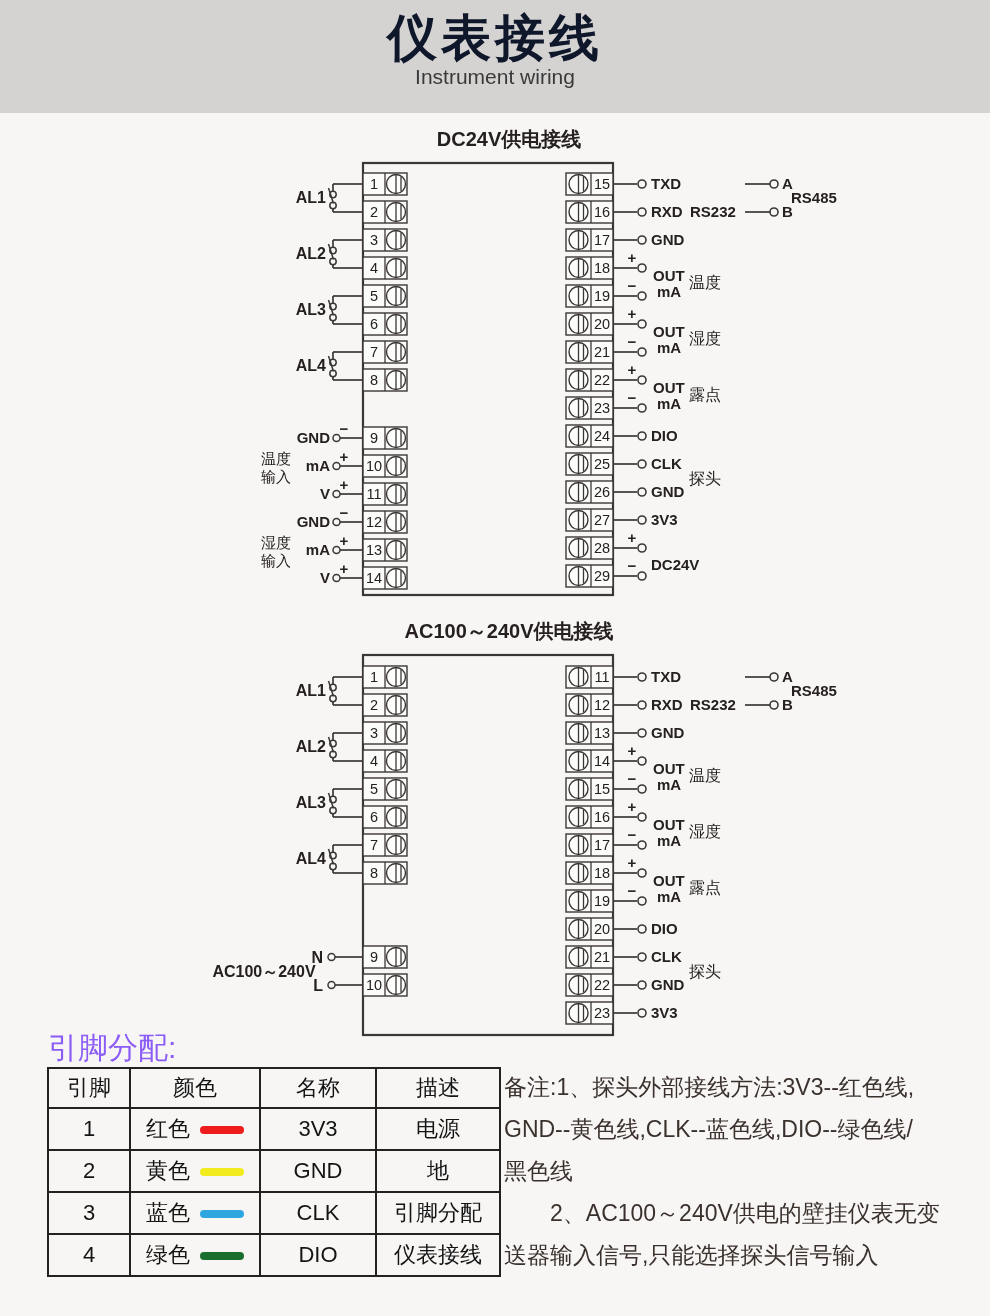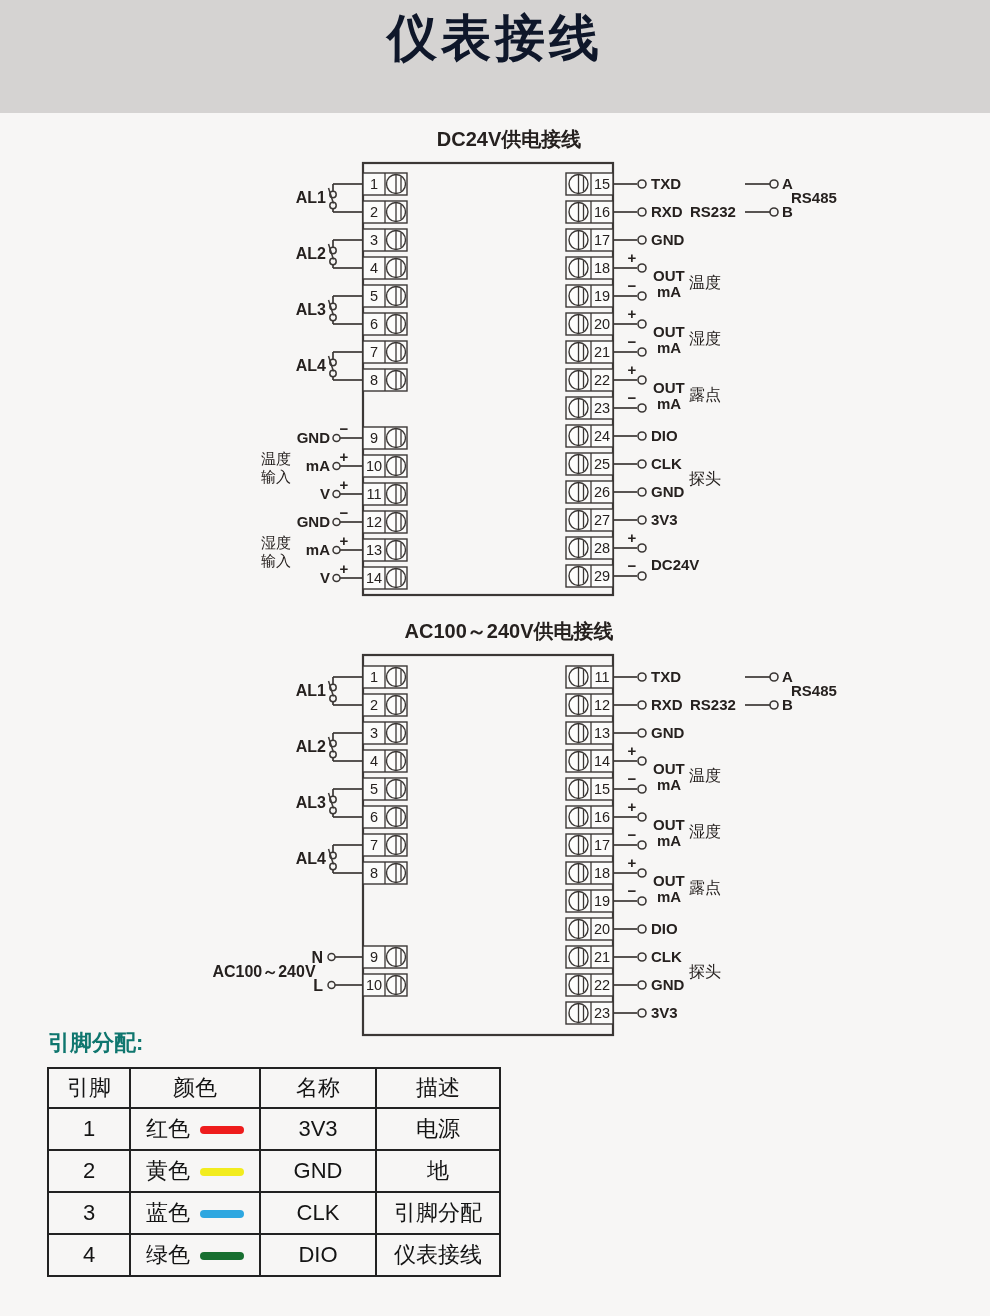--- a/index.html
+++ b/index.html
@@ -11,39 +11,40 @@
   .hdr .sub{font-size:21px;line-height:24px;color:#3a3a3a;margin-top:1px;}
   svg.diagram{position:absolute;left:0;}
   svg text{font-family:"Liberation Sans","DejaVu Sans",sans-serif;fill:#26211f;}
   .t-title{font-size:20px;font-weight:bold;}
   .t-lbl{font-size:15px;font-weight:bold;}
   .t-lbl2{font-size:16px;font-weight:bold;}
   .t-num{font-size:14.5px;}
   .t-sign{font-size:15px;font-weight:bold;}
   .t-tag{font-size:16px;}
   .t-grp{font-size:15px;}
-  .pin-heading{position:absolute;left:48px;top:1028px;font-size:22px;font-weight:700;color:#0f766e;}
+  .pin-heading{position:absolute;left:48px;top:1028px;font-size:30px;font-weight:400;color:#8b5cf6;}
   table.pins{position:absolute;left:47px;top:1067px;width:452px;border-collapse:collapse;
              table-layout:fixed;}
   table.pins th,table.pins td{border:2px solid #222;text-align:center;font-size:22px;
              font-weight:normal;color:#141414;padding:0;}
   table.pins th{height:38px;}
   table.pins td{height:40px;}
   .cswatch{display:inline-block;width:44px;height:8px;border-radius:4px;margin-left:10px;
            vertical-align:middle;}
   .notes{position:absolute;left:504px;top:1066px;width:480px;font-size:23px;line-height:42px;
          color:#3a312d;}
   .note-line{white-space:pre;}
 </style>
 </head>
 <body>
 
 <div class="page">
   <div class="hdr">
     <h1>仪表接线</h1>
+    <div class="sub">Instrument wiring</div>
   </div>
 
   <svg id="svg-d1" class="diagram" style="top:118px" width="990" height="496" viewBox="0 118 990 496">
       <text x="509" y="146" class="t-title" text-anchor="middle">DC24V供电接线</text>
       <rect x="363" y="163" width="250" height="432" fill="none" stroke="#3b3735" stroke-width="2.2"></rect>
       <line x1="363" y1="184" x2="333" y2="184" stroke="#3b3735" stroke-width="1.7"></line>
       <line x1="363" y1="212" x2="333" y2="212" stroke="#3b3735" stroke-width="1.7"></line>
       <line x1="333" y1="184" x2="333" y2="191.3" stroke="#3b3735" stroke-width="1.7"></line>
       <line x1="333" y1="208.7" x2="333" y2="212" stroke="#3b3735" stroke-width="1.7"></line>
       <circle cx="333" cy="194.5" r="3.2" fill="#f7f6f5" stroke="#3b3735" stroke-width="1.5"></circle>
@@ -619,13 +620,20 @@
         </tr>
         <tr>
           <td>4</td>
           <td><span>绿色</span><span class="cswatch" style="background: rgb(24, 111, 48);"></span></td>
           <td>DIO</td>
           <td>仪表接线</td>
         </tr>
       </tbody>
   </table>
 
+  <div class="notes" id="notes">
+      <div class="note-line">备注:1、探头外部接线方法:3V3--红色线,</div>
+      <div class="note-line">GND--黄色线,CLK--蓝色线,DIO--绿色线/</div>
+      <div class="note-line">黑色线</div>
+      <div class="note-line">　　2、AC100～240V供电的壁挂仪表无变</div>
+      <div class="note-line">送器输入信号,只能选择探头信号输入</div>
+    </div>
 </div>
 
 </body></html>

